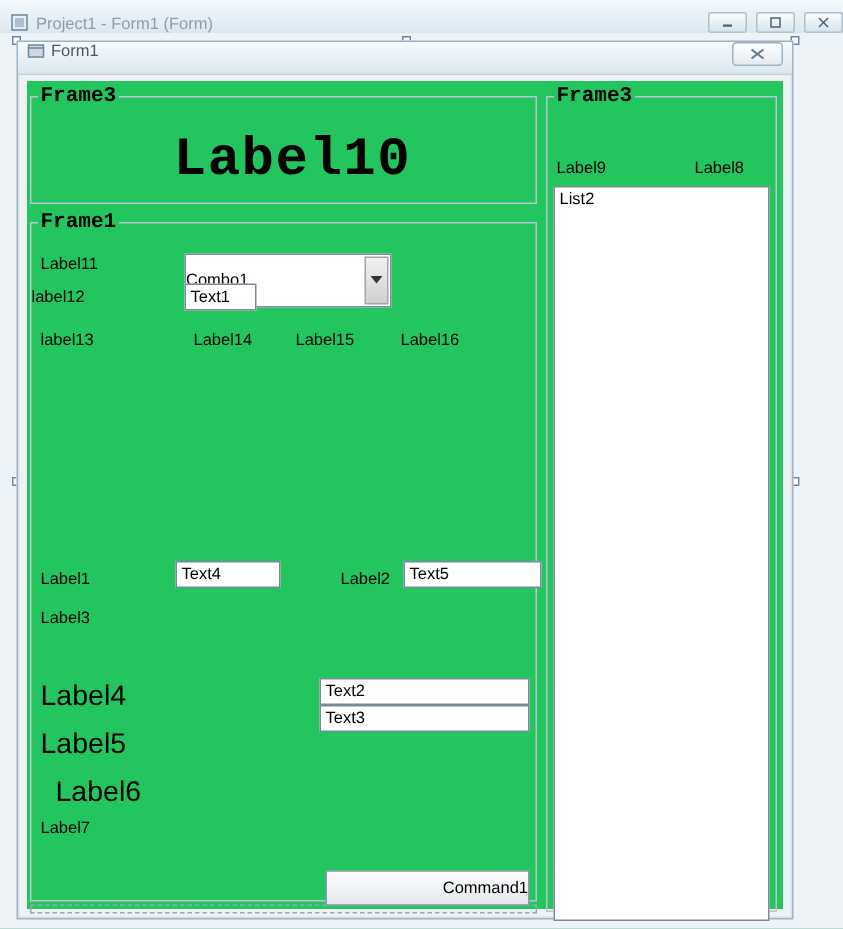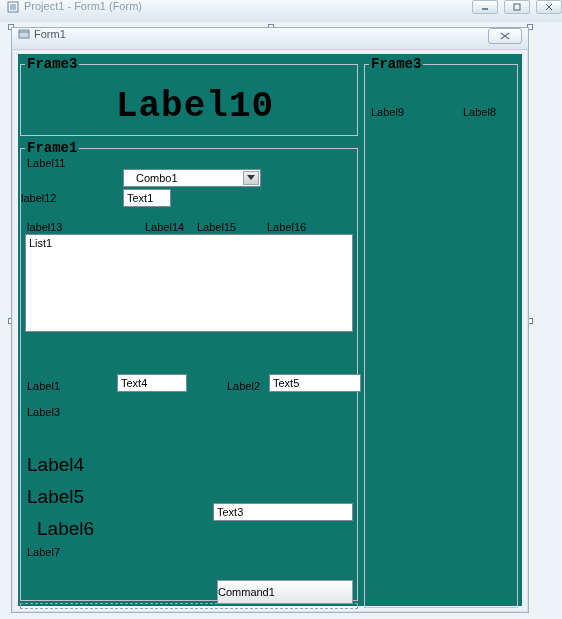--- a/index.html
+++ b/index.html
@@ -1,37 +1,37 @@
 <!DOCTYPE html>
 <html><head>
 <meta charset="utf-8">
 <style>
 *{box-sizing:border-box;margin:0;padding:0;font-family:Tahoma,Arial,sans-serif;font-size:11px}
 html,body{width:562px;height:619px;background:#a8bccf;overflow:hidden}
 .outer{position:absolute;left:0;top:0;width:562px;height:619px;background:#eef3f7}
-.title-outer{position:absolute;left:0;top:0;width:562px;height:22px;background:linear-gradient(#f5f9fc,#dbe7f0);color:#8a9db0;display:flex;align-items:flex-start;padding-left:6px;gap:4px}
+.title-outer{position:absolute;left:0;top:0;width:562px;height:22px;background:linear-gradient(#f5f9fc,#dbe7f0);color:#8a9db0;display:flex;align-items:flex-end;padding-left:6px;gap:4px}
 .title-outer .ico{width:14px;height:14px;display:inline-flex;align-items:center;justify-content:center;color:#6b85a0}
 .title-outer .spacer{flex:1}
 .winbtn{width:26px;height:14px;border:1px solid #b0c0cf;border-radius:2px;background:linear-gradient(#fdfefe,#d5e3ec);margin-left:2px;display:flex;align-items:center;justify-content:center;color:#4a6278}
 .sel-handle{position:absolute;width:6px;height:6px;background:#fff;border:1px solid #6e89a3}
 .form-win{position:absolute;left:11px;top:27px;width:518px;height:586px;background:#eef2f5;border:1px solid #9eb3c5;box-shadow:0 0 0 1px #d7e2ea inset}
 .form-title{height:22px;background:linear-gradient(#f6fafc,#dbe7f0);display:flex;align-items:flex-start;padding-left:6px;gap:4px;color:#4a5a68;border-bottom:1px solid #c3d1dc}
 .form-title .spacer{flex:1}
 .xbtn{width:34px;height:16px;border:1px solid #9fb3c4;border-radius:3px;background:linear-gradient(#fff,#e3ebf1);margin-right:6px;display:flex;align-items:center;justify-content:center;color:#5e7890;font-size:11px}
-.canvas{position:absolute;left:6px;top:26px;right:6px;bottom:6px;background:#0f766e}
+.canvas{position:absolute;left:6px;top:26px;right:6px;bottom:6px;background:#22c55e}
 fieldset{border:1px solid #b9c6d1;position:absolute;padding:0}
 legend{font-family:"Courier New",monospace;font-size:14px;font-weight:bold;padding:0 2px;margin-left:4px;color:#000}
 .big-label{position:absolute;left:12px;right:0;top:14px;text-align:center;font-family:"Courier New",monospace;font-size:36px;font-weight:bold;letter-spacing:1px;color:#000}
 .lbl{position:absolute;font-size:11px;color:#000}
 .lbl-big{font-size:19px}
-.combo{position:absolute;height:18px;border:1px solid #7a8a99;background:#fff;display:flex;align-items:center;padding-left:12px}
+.combo{position:absolute;height:36px;border:1px solid #7a8a99;background:#fff;display:flex;align-items:center;padding-left:0}
 .combo .arrow{position:absolute;right:1px;top:1px;bottom:1px;width:16px;background:linear-gradient(#f1f1f1,#d0d0d0);border:1px solid #9aa7b2;display:flex;align-items:center;justify-content:center}
 .txt{position:absolute;height:18px;border:1px solid #7a8a99;background:#fff;padding-left:3px;display:flex;align-items:center}
 .listbox{position:absolute;border:1px solid #7a8a99;background:#fff;padding:2px 3px}
-.btn{position:absolute;height:24px;border:1px solid #8d9aa6;background:linear-gradient(#fdfdfd,#e4e8eb);display:flex;align-items:center;justify-content:flex-start}
+.btn{position:absolute;height:24px;border:1px solid #8d9aa6;background:linear-gradient(#fdfdfd,#e4e8eb);display:flex;align-items:center;justify-content:flex-end}
 .dotted-border{position:absolute;border:1px dashed #9aa7b3}
 </style>
 </head>
 <body>
 
 <div class="outer">
   <div class="title-outer">
     <span class="ico">
       <svg width="12" height="12" viewBox="0 0 12 12">
           <rect x="1" y="1" width="10" height="10" fill="none" stroke="#6b85a0"></rect>
@@ -87,72 +87,75 @@
       <fieldset style="left:2px;top:2px;width:338px;height:80px">
         <legend>Frame3</legend>
         <div class="big-label">Label10</div>
       </fieldset>
 
       <div class="dotted-border" style="left:2px;top:549px;width:338px;height:6px"></div>
 
       <fieldset style="left:2px;top:86px;width:338px;height:461px">
         <legend>Frame1</legend>
 
-        <span class="lbl" style="left:6px;top:1px">Label11</span>
+        <span class="lbl" style="left:6px;top:14px">Label11</span>
         <div class="combo" style="left:102px;top:13px;width:138px">
           <span>Combo1</span>
           <span class="arrow">
               <svg width="8" height="6">
                 <polygon points="0,0 8,0 4,5" fill="#333"></polygon>
               </svg>
             </span>
         </div>
 
         <span class="lbl" style="left:0;top:36px">label12</span>
         <div class="txt" style="left:102px;top:33px;width:48px">
             <span>Text1</span>
           </div>
 
         <span class="lbl" style="left:6px;top:65px">label13</span>
-        <span class="lbl" style="left:124px;top:65px">Label14</span>
+        <span class="lbl" style="left:108px;top:65px">Label14</span>
         <span class="lbl" style="left:176px;top:65px">Label15</span>
         <span class="lbl" style="left:246px;top:65px">Label16</span>
 
-        <div class="listbox" style="left:4px;top:78px;width:328px;height:98px">
-          <span>List1</span>
-        </div>
 
         <span class="lbl" style="left:6px;top:224px">Label1</span>
         <div class="txt" style="left:96px;top:218px;width:70px">
             <span>Text4</span>
           </div>
         <span class="lbl" style="left:206px;top:224px">Label2</span>
         <div class="txt" style="left:248px;top:218px;width:92px">
             <span>Text5</span>
           </div>
 
         <span class="lbl" style="left:6px;top:250px">Label3</span>
 
         <span class="lbl lbl-big" style="left:6px;top:298px">Label4</span>
+        <div class="txt" style="left:192px;top:296px;width:140px">
+            <span>Text2</span>
+          </div>
 
         <span class="lbl lbl-big" style="left:6px;top:330px">Label5</span>
-        <div class="txt" style="left:192px;top:347px;width:140px">
+        <div class="txt" style="left:192px;top:314px;width:140px">
             <span>Text3</span>
           </div>
 
         <span class="lbl lbl-big" style="left:16px;top:362px">Label6</span>
 
         <span class="lbl" style="left:6px;top:390px">Label7</span>
 
         <div class="btn" style="left:196px;top:424px;width:136px">
           <span>Command1</span>
         </div>
       </fieldset>
 
       <fieldset style="left:346px;top:2px;width:154px;height:552px">
         <legend>Frame3</legend>
         <span class="lbl" style="left:6px;top:34px">Label9</span>
         <span class="lbl" style="left:98px;top:34px">Label8</span>
+        <div class="listbox" style="left:4px;top:52px;width:144px;height:490px">
+          <span>List2</span>
+        </div>
       </fieldset>
 
     </div>
   </div>
 </div>
 
 </body></html>

